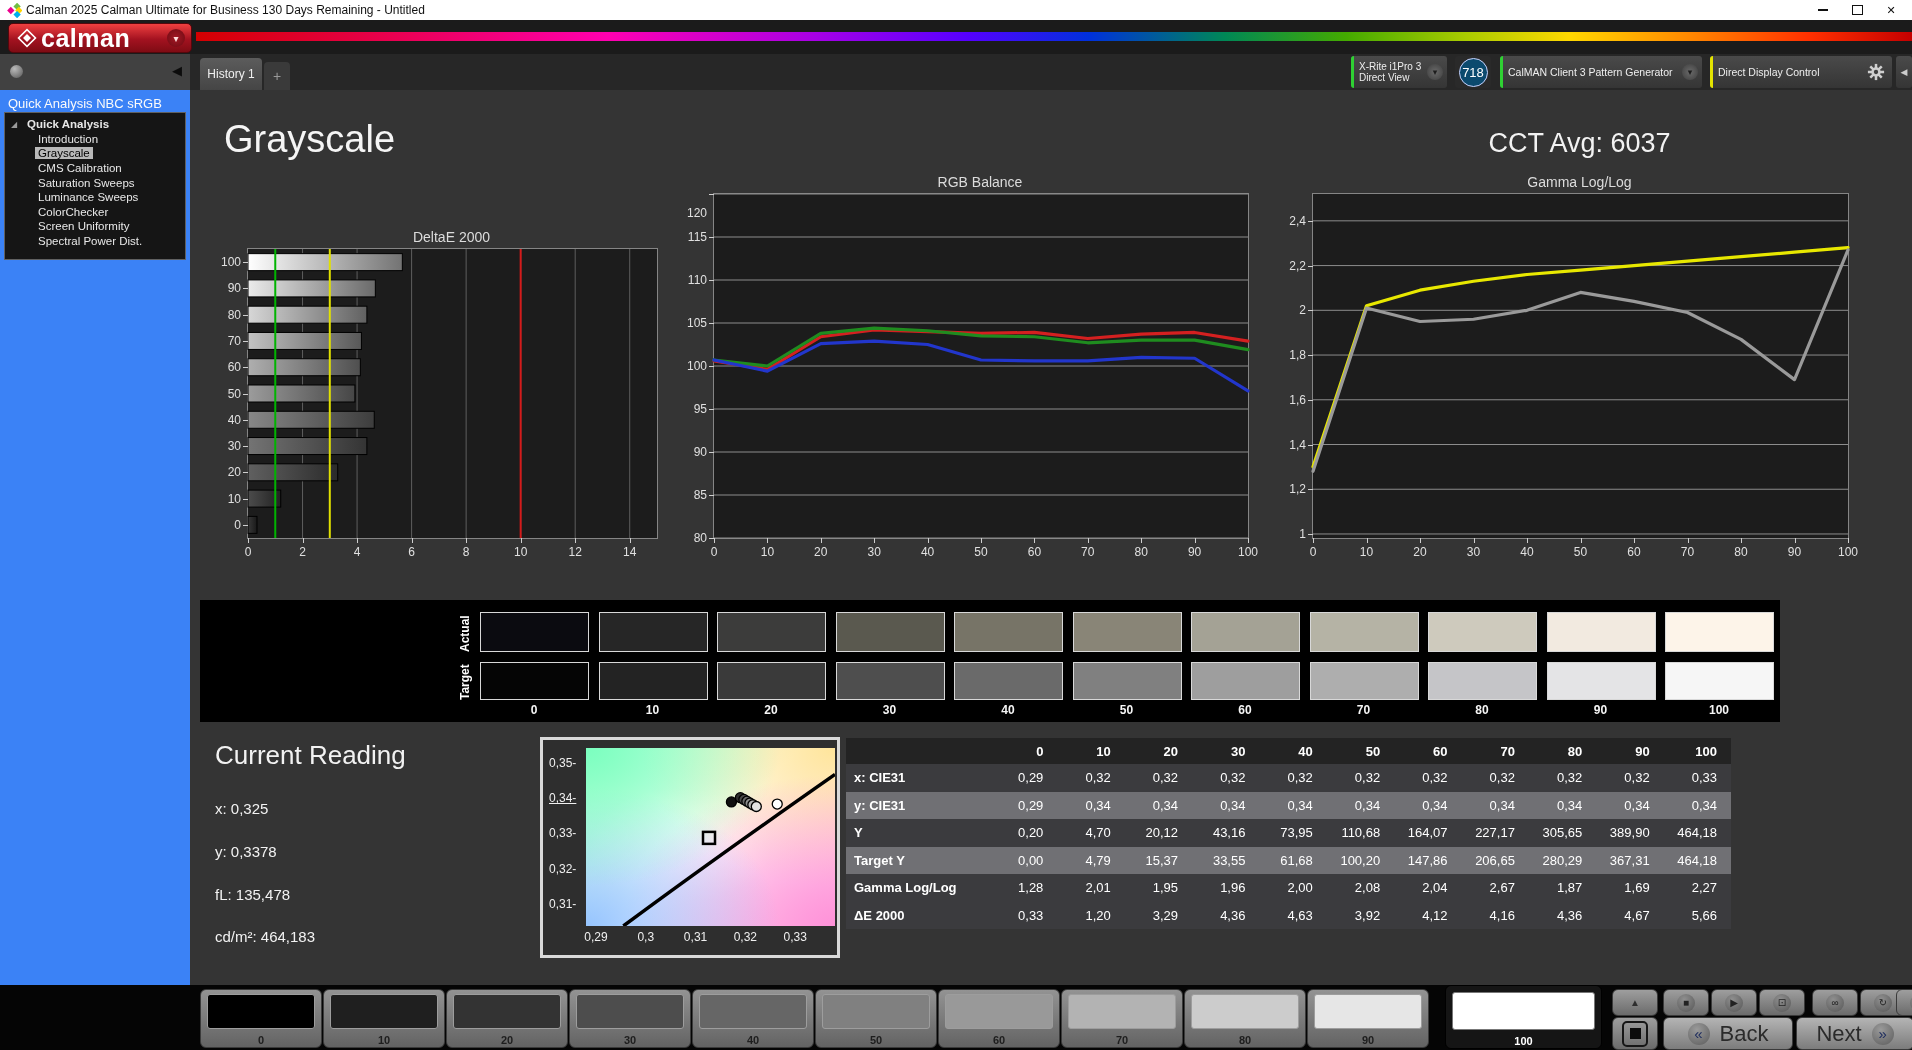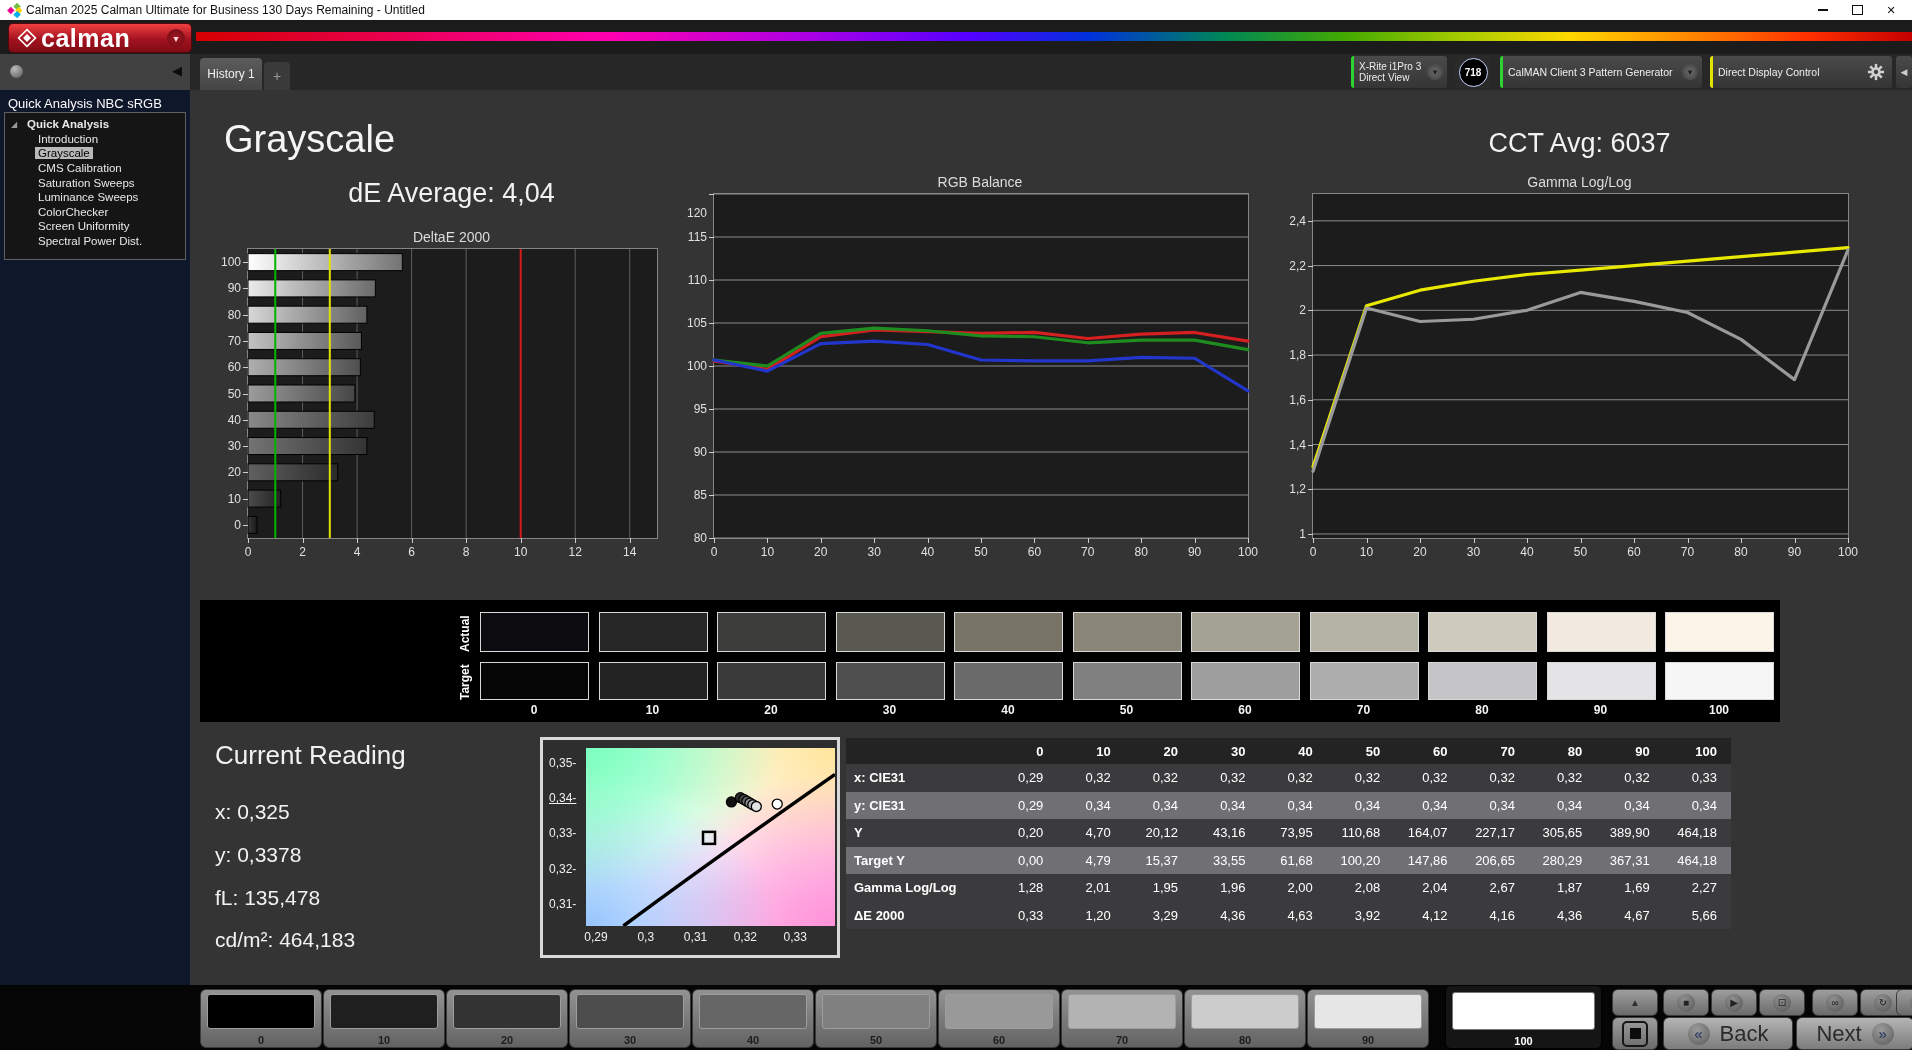--- a/index.html
+++ b/index.html
@@ -36,21 +36,21 @@
   #tab-add{position:absolute;left:264px;top:8px;width:26px;height:28px;border-radius:4px 4px 0 0;
     background:#3a3a3a;color:#999;font-size:14px;display:flex;align-items:center;justify-content:center;}
   .devbtn{position:absolute;top:2px;height:32px;border-radius:3px;background:linear-gradient(#4a4a4a,#353535);
     color:#eee;display:flex;align-items:center;overflow:hidden;}
   .devaccent{width:3px;align-self:stretch;margin-right:5px;}
   .devtext{font-size:10px;line-height:11px;}
   .devchev{margin-left:auto;margin-right:4px;width:16px;height:16px;border-radius:50%;
     background:radial-gradient(#6a6a6a,#3d3d3d);color:#1d1d1d;font-size:9px;
     display:flex;align-items:center;justify-content:center;}
   
-  #sidebar{left:0;top:90px;width:190px;height:960px;background:#0f172a;}
+  #sidebar{left:0;top:90px;width:190px;height:960px;background:#3b82f6;}
   #sidebar-title{position:absolute;left:8px;top:6px;font-size:13px;color:#fafafa;white-space:nowrap;}
   #tree{position:absolute;left:4px;top:22px;width:180px;height:146px;background:#151515;border:1px solid #606060;
     font-size:11.5px;color:#e8e8e8;}
   .treerow{position:relative;height:14.6px;display:flex;align-items:center;white-space:nowrap;}
   .treerow.root{font-weight:bold;}
   .treerow .expander{position:absolute;left:6px;font-size:8px;color:#9a9a9a;}
   .treerow .lbl{margin-left:30px;padding:0 3px;}
   .treerow.root .lbl{margin-left:19px;}
   .treerow .lbl.sel{background:#b9b9b9;color:#000;}
   
@@ -68,21 +68,21 @@
   .tickstub-x{position:absolute;top:100%;width:1px;height:5px;background:#cfcfcf;}
   
   #swatchstrip{position:absolute;left:10px;top:510px;width:1580px;height:122px;background:#000;}
   .rowlab{position:absolute;color:#fff;font-size:12px;font-weight:bold;
     writing-mode:vertical-rl;transform:rotate(180deg);}
   .sw{position:absolute;border:1px solid #d8d8d8;}
   .swlab{position:absolute;color:#f5f5f5;font-size:12px;font-weight:bold;transform:translateX(-50%);}
   
   #current-reading{position:absolute;left:25px;top:650px;color:#f2f2f2;}
   #cr-title{position:absolute;top:0;font-size:26px;white-space:nowrap;}
-  .crline{position:absolute;font-size:21px;white-space:nowrap;}
+  .crline{position:absolute;font-size:15px;white-space:nowrap;}
   
   #cie{position:absolute;left:350px;top:647px;width:300px;height:221px;background:#2e2e2e;
     border:3px solid #d9d9d9;box-sizing:border-box;}
   #cie-plot{position:absolute;left:43px;top:8px;width:249px;height:178px;
     background:
       radial-gradient(at 0% 0%,rgba(120,255,190,.95),rgba(120,255,190,0) 55%),
       radial-gradient(at 0% 100%,rgba(140,190,255,.9),rgba(140,190,255,0) 55%),
       radial-gradient(at 100% 100%,rgba(255,140,215,.9),rgba(255,140,215,0) 60%),
       radial-gradient(at 100% 0%,rgba(255,228,150,.95),rgba(255,228,150,0) 55%),
       radial-gradient(at 38% 55%,rgba(255,255,255,1),rgba(255,255,255,0) 42%),
@@ -162,22 +162,22 @@
     </div>
 
   <div class="devbtn" style="left:1351px;width:96px">
     <span class="devaccent" id="meter-accent" style="background: rgb(47, 209, 51);"></span>
     <span class="devtext">
       <span>X-Rite i1Pro 3</span><br><span>Direct View</span>
     </span>
     <span class="devchev">▾</span>
   </div>
   <div class="devbtn" style="left:1455px;width:36px;background:#2a2a2a;justify-content:center">
-    <span style="width:27px;height:27px;border-radius:50%;background:#000000;border:1.5px solid #c9d4ff;color:#fff;
-      font-size:10px;font-weight:bold;display:flex;align-items:center;justify-content:center">718</span>
+    <span style="width:27px;height:27px;border-radius:50%;background:#0c4a6e;border:1.5px solid #c9d4ff;color:#fff;
+      font-size:13px;font-weight:normal;display:flex;align-items:center;justify-content:center">718</span>
   </div>
   <div class="devbtn" style="left:1500px;width:202px">
     <span class="devaccent" id="patgen-accent" style="background: rgb(47, 209, 51);"></span>
     <span class="devtext" style="font-size:10.5px">CalMAN Client 3 Pattern Generator</span>
     <span class="devchev">▾</span>
   </div>
   <div class="devbtn" style="left:1710px;width:176px">
     <span class="devaccent" id="dispctl-accent" style="background: rgb(227, 227, 0);"></span>
     <span class="devtext" style="font-size:10.5px">Direct Display Control</span>
     <span class="devchev">▾</span>
@@ -228,21 +228,20 @@
         <span class="lbl">Screen Uniformity</span>
       </div>
       <div class="treerow">
         <span class="lbl">Spectral Power Dist.</span>
       </div>
     </div>
 </div>
 
 <div class="abs" id="main">
   <div class="bigtitle" id="h-grayscale">Grayscale</div>
-  <div class="subhead" style="left:57px;top:88px;width:409px">dE Average: 4,04</div>
   <div class="subhead" style="left:1122px;top:38px;width:535px">CCT Avg: 6037</div>
 
   <div class="charttitle" style="left:57px;top:139px;width:409px">DeltaE 2000</div>
   <div class="charttitle" style="left:523px;top:84px;width:534px">RGB Balance</div>
   <div class="charttitle" style="left:1122px;top:84px;width:535px">Gamma Log/Log</div>
 
   <div class="chart" id="chart-deltae" style="left:57px;top:158px;width:409px;height:289px">
       <svg width="409" height="289">
         <defs>
           <linearGradient id="bg0" x1="0" y1="0" x2="1" y2="0">

